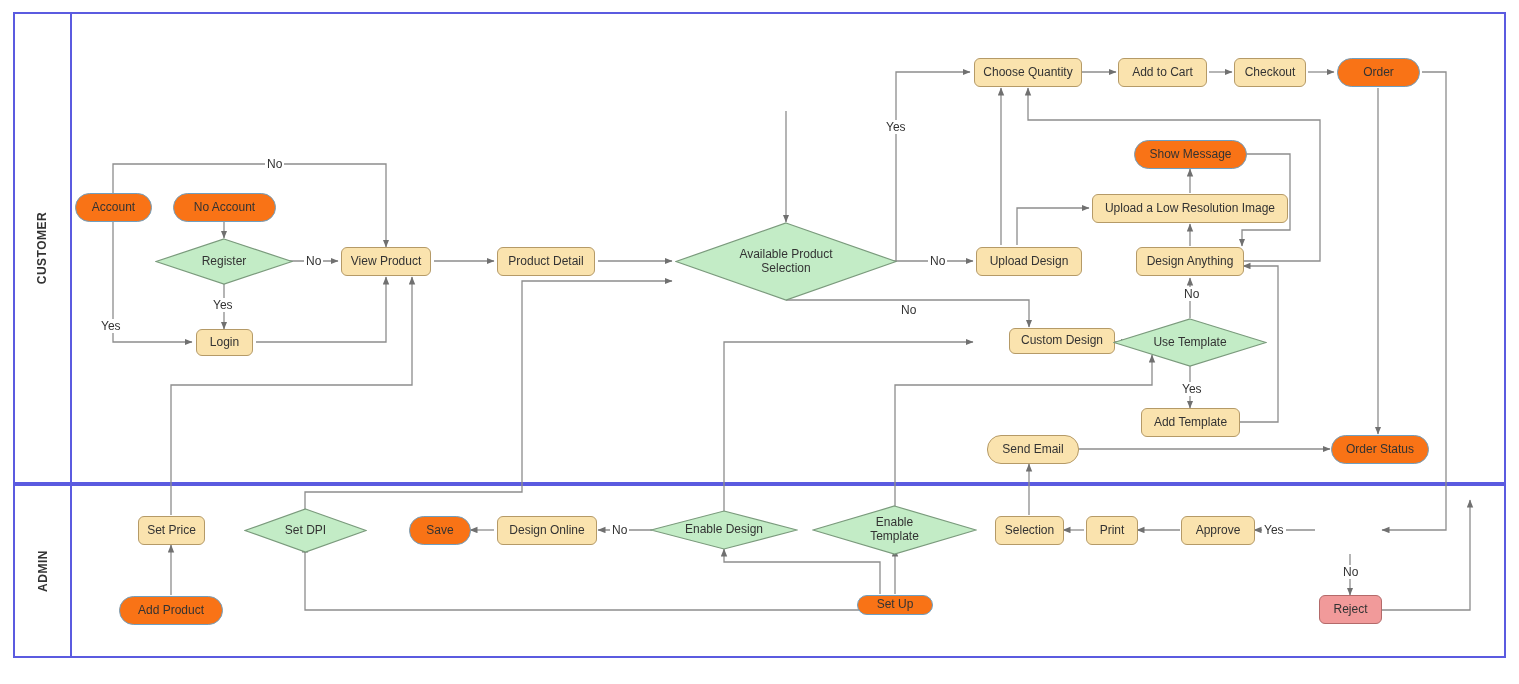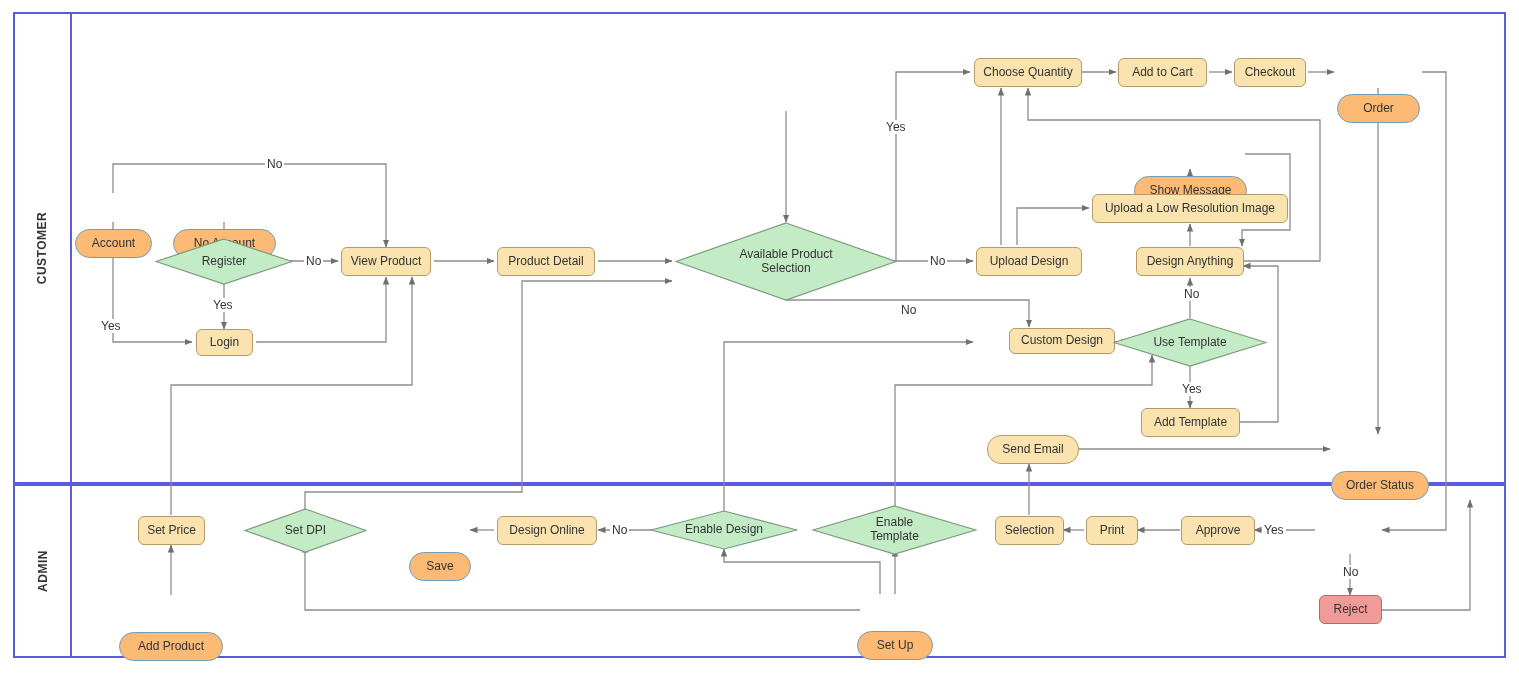--- a/index.html
+++ b/index.html
@@ -2,21 +2,21 @@
 <html><head>
 <meta charset="utf-8">
 <style>
   html,body{margin:0;padding:0;background:#ffffff;}
   body{font-family:"Liberation Sans","DejaVu Sans",sans-serif;}
   #canvas{position:relative;width:1519px;height:684px;background:#ffffff;overflow:hidden;}
   #edges{position:absolute;left:0;top:0;width:1519px;height:684px;}
   .node{position:absolute;box-sizing:border-box;display:flex;align-items:center;justify-content:center;
         text-align:center;color:#333333;font-size:12px;line-height:1.15;z-index:5;}
   .rect{background:#fae3ae;border:1px solid #b59a67;border-radius:6px;}
-  .round{background:#fdba74;border:1px solid #6f9fc0;border-radius:999px;margin-top:36px;}
+  .round{background:#f97316;border:1px solid #6f9fc0;border-radius:999px;}
   .reject{background:#f19a9a;border:1px solid #b36a6a;border-radius:6px;align-items:center;}
   .diamond{background:transparent;border:none;}
   .diamond .dlabel{position:relative;z-index:2;}
   .diamond svg{position:absolute;left:0;top:0;width:100%;height:100%;z-index:1;}
   .lane-box{position:absolute;border:2px solid #5b5be0;box-sizing:border-box;}
   .lane-label{position:absolute;display:flex;align-items:center;justify-content:center;
       font-size:12px;font-weight:bold;letter-spacing:.5px;color:#333;}
   .lane-label span{transform:rotate(-90deg);white-space:nowrap;}
   .edge-label{position:absolute;font-size:12px;color:#333;background:#fff;padding:0 2px;z-index:4;white-space:nowrap;}
 </style>
@@ -254,21 +254,21 @@
     <span class="dlabel">Enable Design</span>
   </div>
 
   <div class="node diamond" style="left:812px;top:505px;width:165px;height:50px;">
     <svg viewBox="0 0 165 50" preserveAspectRatio="none">
       <polygon points="82.5,1 164,25 82.5,49 1,25" fill="#c3ecc6" stroke="#7a9a7c" stroke-width="1.2"></polygon>
     </svg>
     <span class="dlabel" style="max-width:80px;">Enable Template</span>
   </div>
 
-  <div class="node round" style="left:857px;top:595px;width:76px;height:29px;">
+  <div class="node round" style="left:857px;top:595px;width:76px;height:20px;">
     <span>Set Up</span>
   </div>
 
   <div class="node rect" style="left:995px;top:516px;width:69px;height:29px;">
     <span>Selection</span>
   </div>
 
   <div class="node rect" style="left:1086px;top:516px;width:52px;height:29px;">
     <span>Print</span>
   </div>

